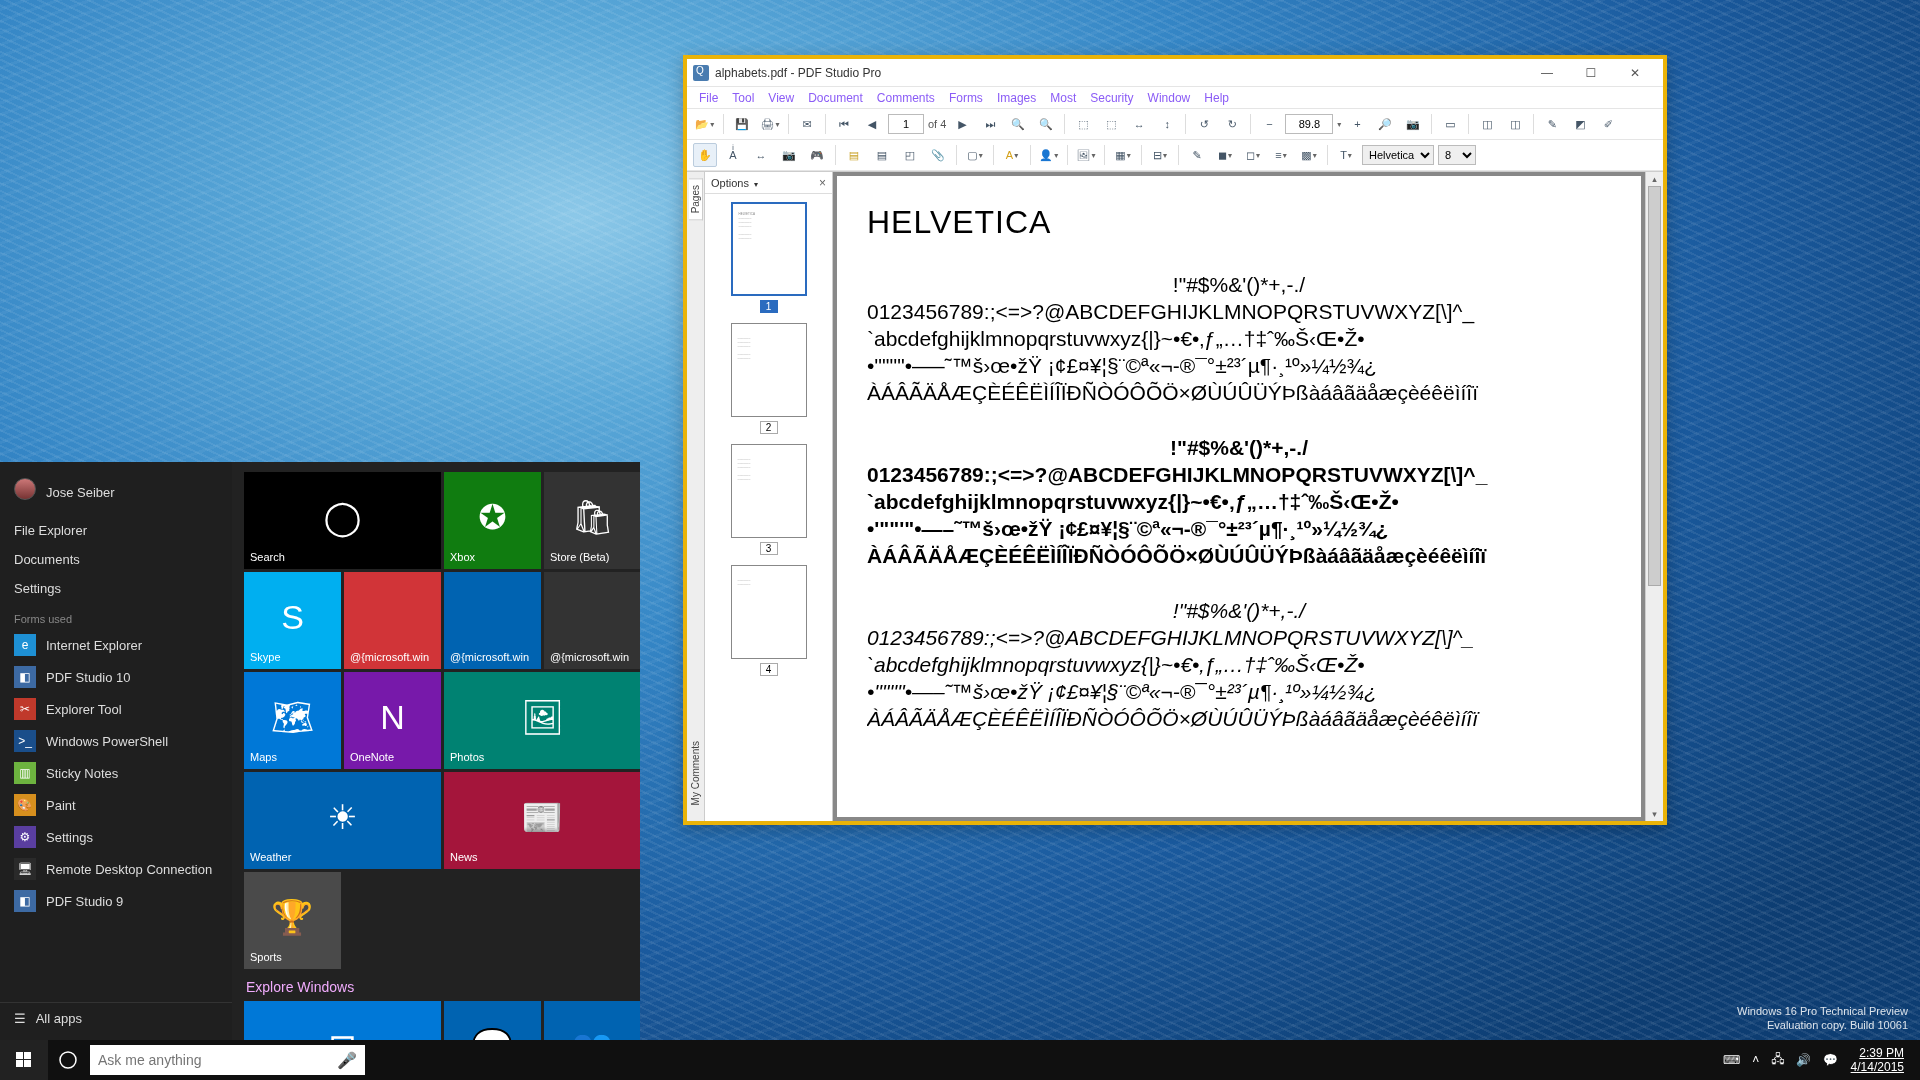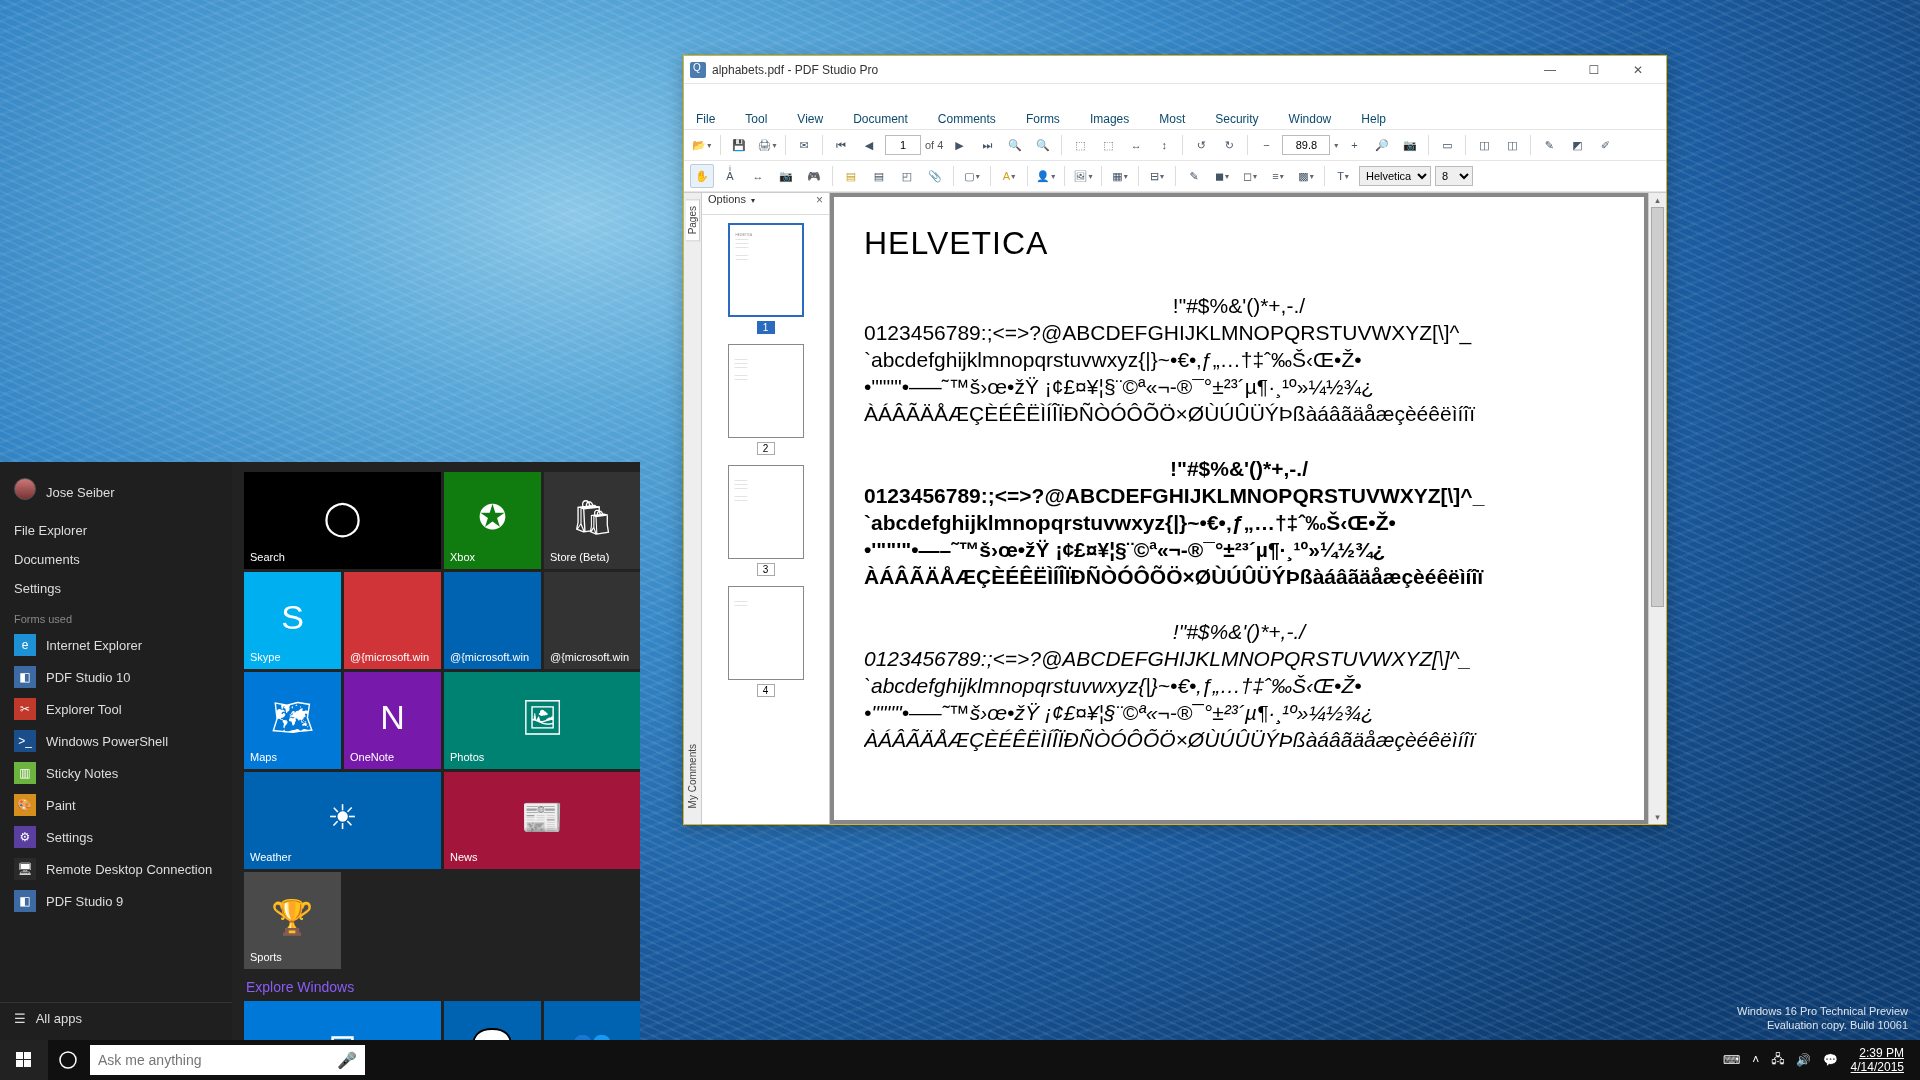--- a/index.html
+++ b/index.html
@@ -43,49 +43,49 @@
 .sm-header-controls { position:absolute; top:12px; right:14px; display:flex; gap:22px; color:#ccc; }
 .sm-header-controls span { font-size:16px; cursor:pointer; }
 
 .sm-right { flex:1; padding:10px 12px 0; overflow:hidden; position:relative; }
 .tile-grid { display:flex; flex-wrap:wrap; gap:3px; width:400px; }
 .tile { position:relative; color:#fff; font-size:12px; padding:6px; display:flex; flex-direction:column; justify-content:flex-end; cursor:pointer; }
 .tile.square { width:97px; height:97px; }
 .tile.wide { width:197px; height:97px; }
 .tile .tic { position:absolute; top:50%; left:50%; transform:translate(-50%,-60%); font-size:34px; }
 .tile .label { font-size:11px; }
-.explore-label { color:#8b5cf6; font-size:14px; margin:10px 0 6px 2px; }
-
-
-.window { position:absolute; left:683px; top:55px; width:984px; height:770px; background:#fff; border:1px solid #eab308; box-shadow:0 4px 16px rgba(0,0,0,.25); z-index:30; display:flex; flex-direction:column; }
+.explore-label { color:#f0abfc; font-size:14px; margin:10px 0 6px 2px; }
+
+
+.window { position:absolute; left:683px; top:55px; width:984px; height:770px; background:#fff; border:4px solid #eab308; box-shadow:0 4px 16px rgba(0,0,0,.25); z-index:30; display:flex; flex-direction:column; }
 .titlebar { height:28px; background:#fff; display:flex; align-items:center; padding:0 6px; color:#333; font-size:12px; border-bottom:1px solid #e5e5e5;}
 .titlebar .app-ico { width:16px; height:16px; background:#4a7cb0; margin-right:6px; border-radius:2px; position:relative;}
 .titlebar .app-ico::after{content:"Q"; color:#fff; font-size:10px; position:absolute; left:3px; top:0;}
 .titlebar .winbtns { margin-left:auto; display:flex; }
 .titlebar .winbtns div { width:44px; height:28px; display:flex; align-items:center; justify-content:center; color:#555; font-size:12px; cursor:pointer;}
 
-.menubar { height:22px; display:flex; gap:18px; padding:0 6px; font-size:12px; color:#0c4a6e; align-items:center; border-bottom:1px solid #e5e5e5;margin-top:24px;}
+.menubar { height:22px; display:flex; gap:2px; padding:0 6px; font-size:12px; color:#8b5cf6; align-items:center; border-bottom:1px solid #e5e5e5;}
 .menubar span { padding:2px 6px; cursor:pointer; }
 
 .toolbar { display:flex; align-items:center; gap:4px; padding:3px 6px; border-bottom:1px solid #e5e5e5; font-size:11px; flex-wrap:nowrap; }
 .tb-btn { width:24px; height:24px; display:flex; align-items:center; justify-content:center; color:#456; cursor:pointer; border:1px solid transparent; border-radius:2px;}
 .tb-sep { width:1px; height:20px; background:#ddd; margin:0 2px; }
 .tb-drop { display:flex; align-items:center; }
 .tb-drop .caret { font-size:8px; color:#666; margin-left:1px; }
 .page-input { width:36px; height:20px; border:1px solid #bbb; text-align:center; font-size:11px; }
 .zoom-input { width:48px; height:20px; border:1px solid #bbb; text-align:center; font-size:11px; }
 .font-select { height:20px; border:1px solid #bbb; font-size:11px; padding:0 2px; }
 
 .workspace { flex:1; display:flex; min-height:0; border-top:1px solid #ccc;}
 .side-tabs { width:18px; background:#eee; border-right:1px solid #ccc; display:flex; flex-direction:column; align-items:center; justify-content:flex-start; padding-top:6px; gap:20px;}
 .side-tabs .vtab { writing-mode:vertical-rl; transform:rotate(180deg); font-size:10px; color:#444; padding:6px 1px; cursor:pointer;}
 .side-tabs .vtab.active { background:#fff; border:1px solid #ccc; border-right:none;}
 
 .thumb-panel { width:128px; border-right:1px solid #ccc; display:flex; flex-direction:column; }
-.thumb-header { height:22px; display:flex; align-items:flex-start; padding:0 6px; font-size:11px; border-bottom:1px solid #ddd; color:#333;}
+.thumb-header { height:22px; display:flex; align-items:center; padding:0 6px; font-size:11px; border-bottom:1px solid #ddd; color:#333;}
 .thumb-header .caret { font-size:8px; margin-left:2px;}
 .thumb-close { margin-left:auto; cursor:pointer; font-size:12px; color:#666;}
 .thumb-body { flex:1; overflow:auto; padding:8px 0; display:flex; flex-direction:column; align-items:center; gap:10px;}
 .thumb { width:76px; }
 .thumb .pg { width:76px; height:94px; background:#fff; border:1px solid #888; padding:8px 6px; font-size:3px; line-height:4px; color:#888; overflow:hidden;}
 .thumb.sel .pg { border:2px solid #2a6bbf; }
 .thumb .num { display:block; width:18px; margin:4px auto 0; text-align:center; font-size:10px; background:#fff; border:1px solid #aaa;}
 .thumb.sel .num { background:#2a6bbf; color:#fff; border-color:#2a6bbf;}
 
 .docview { flex:1; background:#888; padding:4px; position:relative; overflow:hidden;}

